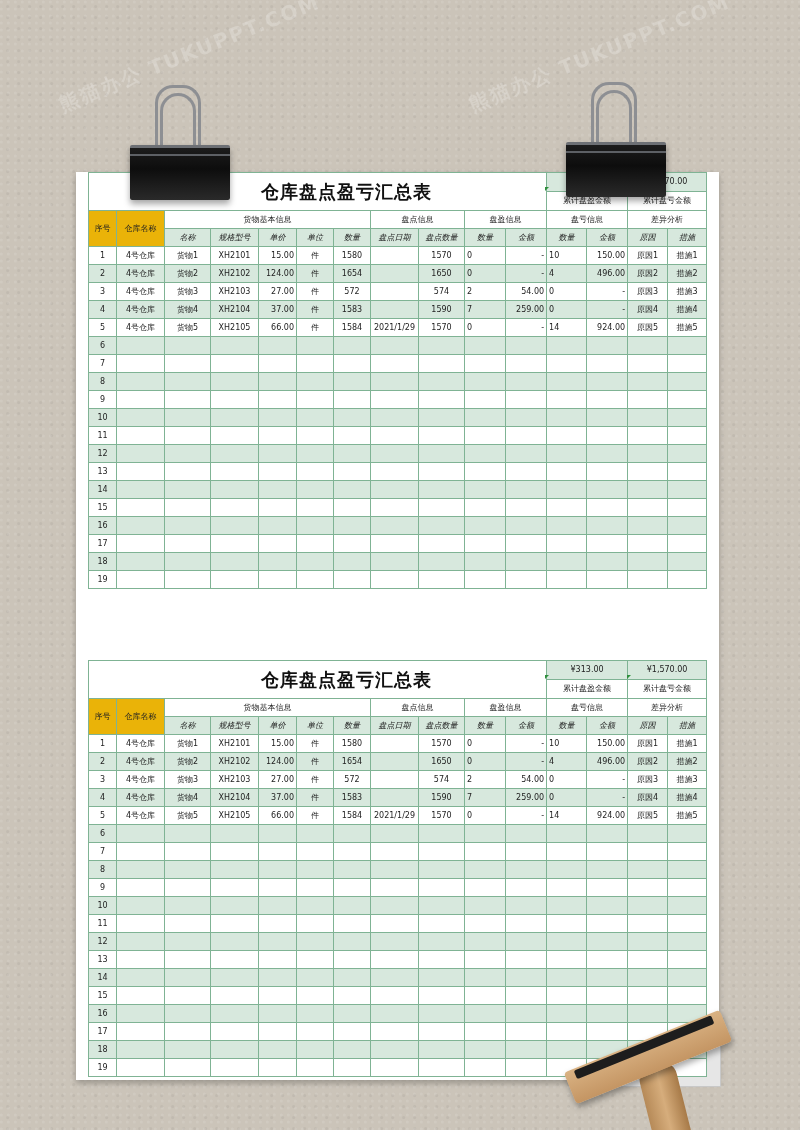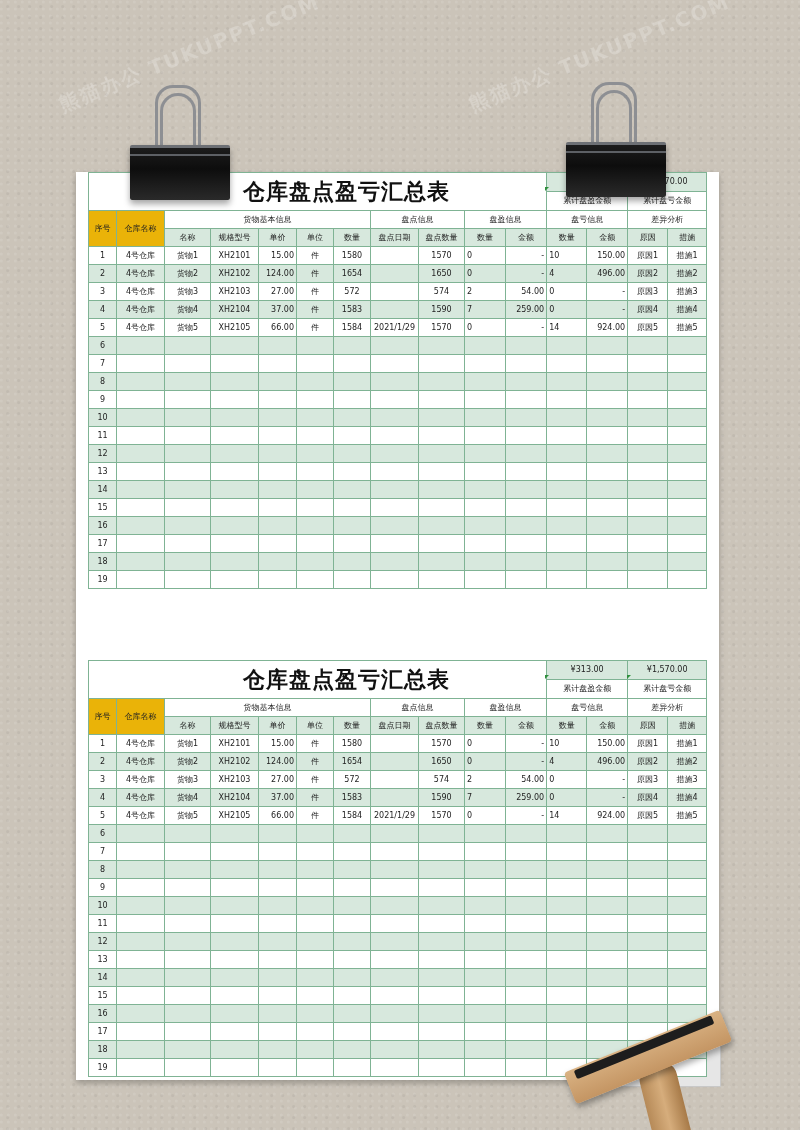--- a/index.html
+++ b/index.html
@@ -23,29 +23,29 @@
   .sheet table{border-collapse:collapse;width:618px;table-layout:fixed;}
   .sheet td{
     border:1px solid #7fb394;
     font-size:8px;color:#222;text-align:center;
     height:17px;padding:0 2px;white-space:nowrap;overflow:hidden;
     line-height:16px;
   }
   .sheet td.num{text-align:right;}
   .sheet td.lft{text-align:left;}
   .sheet td.ttl{
-    height:52px;font-size:22px;font-weight:bold;color:#111;
+    height:52px;font-size:18px;font-weight:bold;color:#111;
     text-align:center;letter-spacing:1px;padding-left:60px;
     font-family:"DejaVu Sans",sans-serif;
   }
   .sheet tr.top-sum td{height:18px;}
   .sheet td.sum-val{background:#d7e8dd;font-size:8px;}
   .sheet td.sum-lbl{background:#ffffff;font-size:8px;}
   .sheet td.hdr-group{background:#ffffff;}
-  .sheet td.hdr-sub{background:#d7e8dd;}
+  .sheet td.hdr-sub{background:#d7e8dd;font-style:italic;}
   .sheet td.hdr-main{background:#eab308;}
   .sheet tr.even td{background:#d7e8dd;}
   .sheet tr.odd td{background:#ffffff;}
   .corner-tick{position:absolute;width:0;height:0;border-top:4px solid #2f8f3d;border-right:4px solid transparent;}
 
   
   .clip{position:absolute;}
   .clip .wire{
     position:absolute;border:3px solid #8d8f93;border-bottom:none;
     border-radius:18px 18px 4px 4px;

